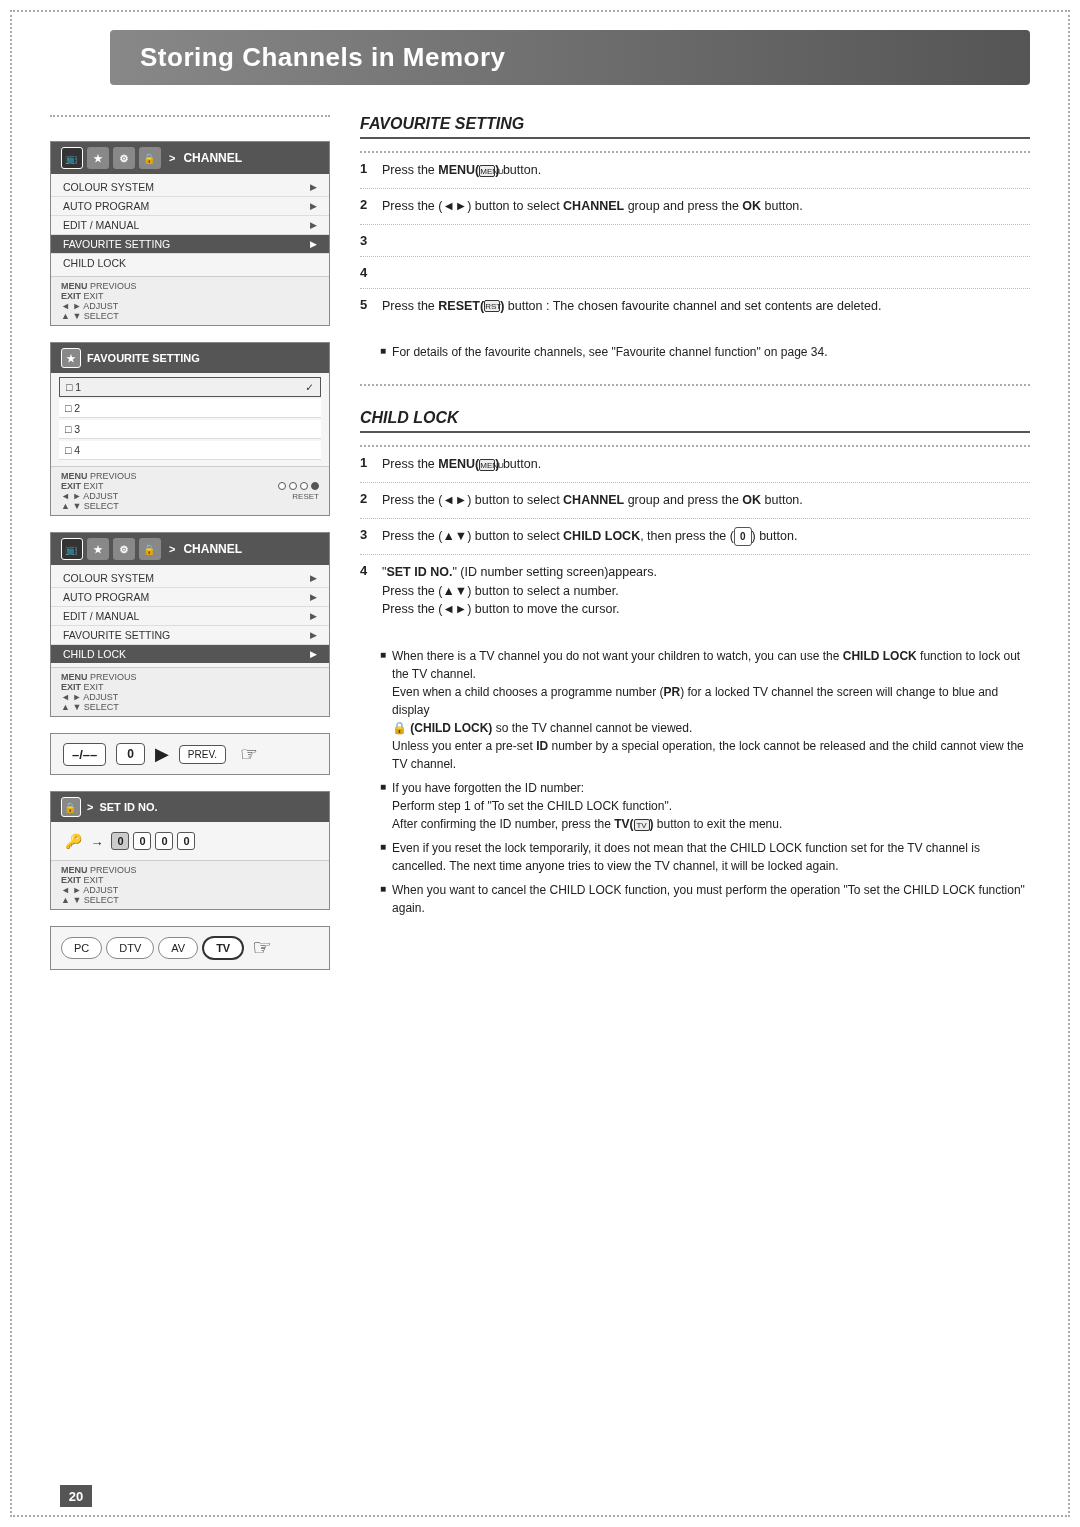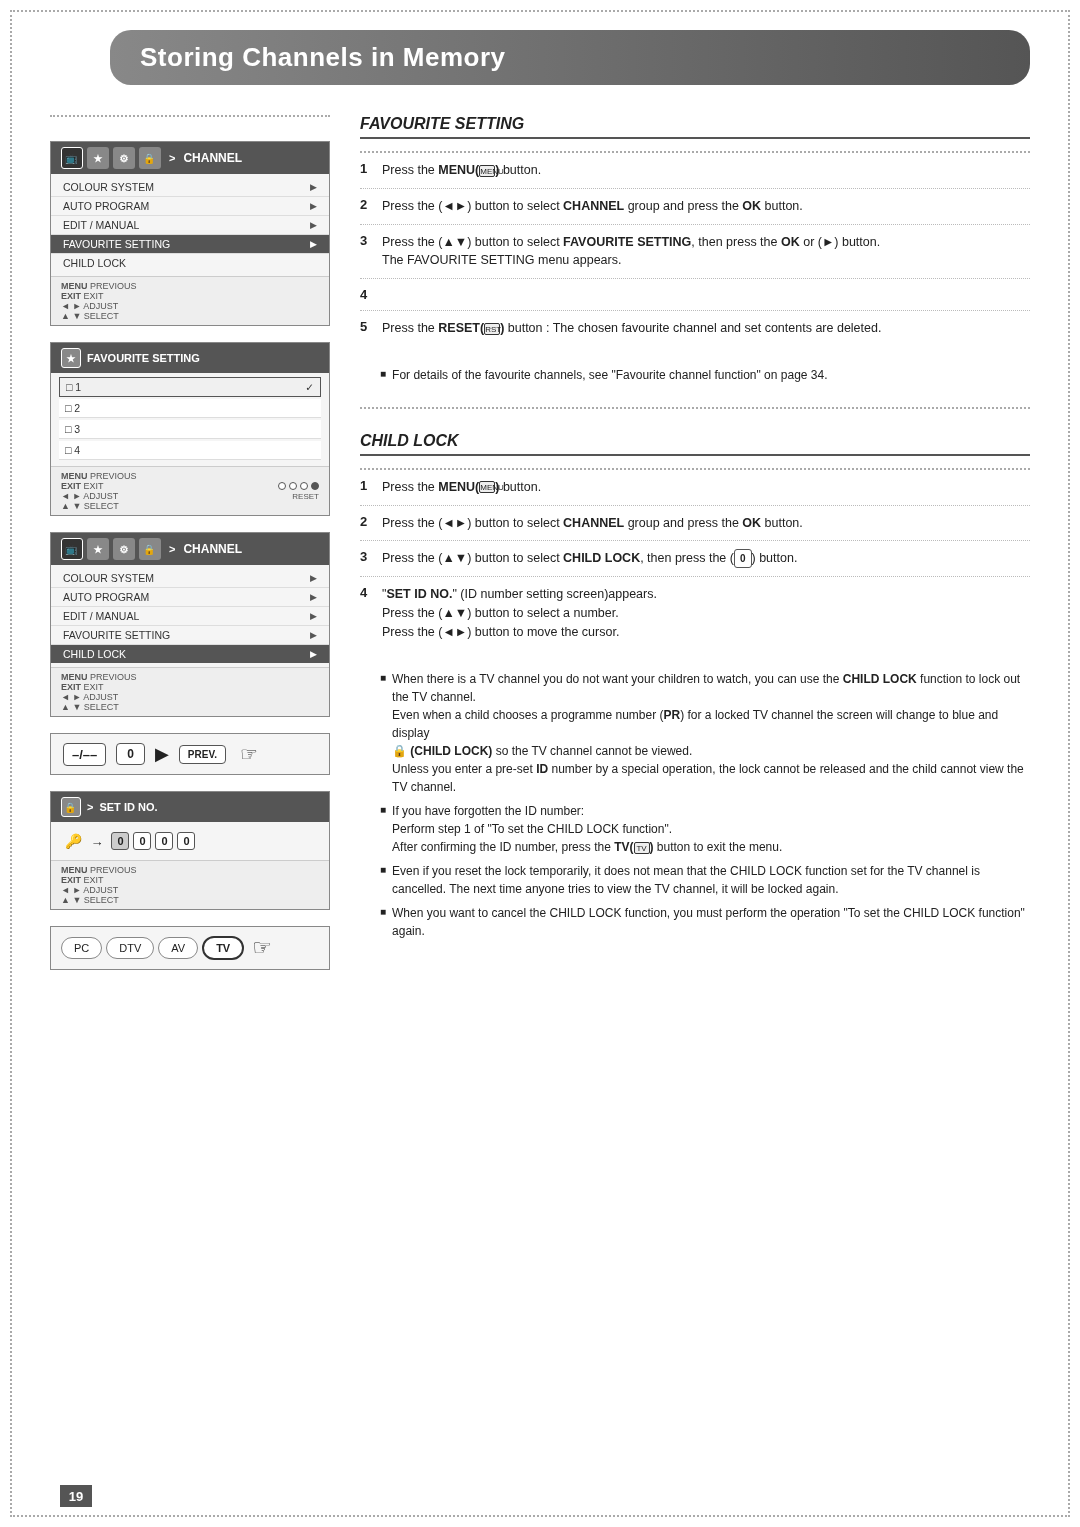--- a/index.html
+++ b/index.html
@@ -21,21 +21,21 @@
       pointer-events: none;
     }
 
     .page-content {
       padding: 30px 50px 40px 50px;
     }
 
     
     .title-bar {
       background: linear-gradient(to right, #888, #555);
-      border-radius: 21px;
+      border-radius: 4px;
       padding: 12px 30px;
       margin-bottom: 30px;
       margin-left: 60px;
     }
     .title-bar h1 {
       color: #fff;
       font-size: 26px;
       font-weight: bold;
       letter-spacing: 0.5px;
     }
@@ -249,21 +249,21 @@
       font-size: 12px;
       font-weight: bold;
       background: #fff;
     }
 
     .prev-btn {
       border: 1.5px solid #555;
       border-radius: 4px;
       padding: 3px 8px;
       font-size: 10px;
-      font-weight: bold;
+      font-weight: normal;
       background: #fff;
     }
 
     .cursor-hand {
       font-size: 20px;
       margin-left: 4px;
     }
 
     
     .setid-box {
@@ -662,21 +662,20 @@
             <span class="step-text">Press the <b>MENU(</b><span class="mini-icon">MENU</span><b>)</b> button.</span>
           </div>
 
           <div class="step">
             <span class="step-num">2</span>
             <span class="step-text">Press the (<b>◄►</b>) button to select <b>CHANNEL</b> group and press the <b>OK</b> button.</span>
           </div>
 
           <div class="step">
             <span class="step-num">3</span>
-            <span class="step-text">Press the (<b>▲▼</b>) button to select <b>FAVOURITE SETTING</b>, then press the <b>OK</b> or (<b>►</b>) button.<br>The FAVOURITE SETTING menu appears.</span>
           </div>
 
           <div class="step">
             <span class="step-num">4</span>
           </div>
 
           <div class="step">
             <span class="step-num">5</span>
             <span class="step-text">Press the <b>RESET(</b><span class="mini-icon">RST</span><b>)</b> button : The chosen favourite channel and set contents are deleted.</span>
           </div>
@@ -748,15 +747,15 @@
         <div class="note">
           <span class="note-bullet">■</span>
           <span class="note-text">When you want to cancel the CHILD LOCK function, you must perform the operation "To set the CHILD LOCK function" again.</span>
         </div>
 
       </div>
 
     </div>
   </div>
 
-  <div class="page-num">19</div>
+  <div class="page-num">20</div>
 
 </div>
 
 </body></html>

